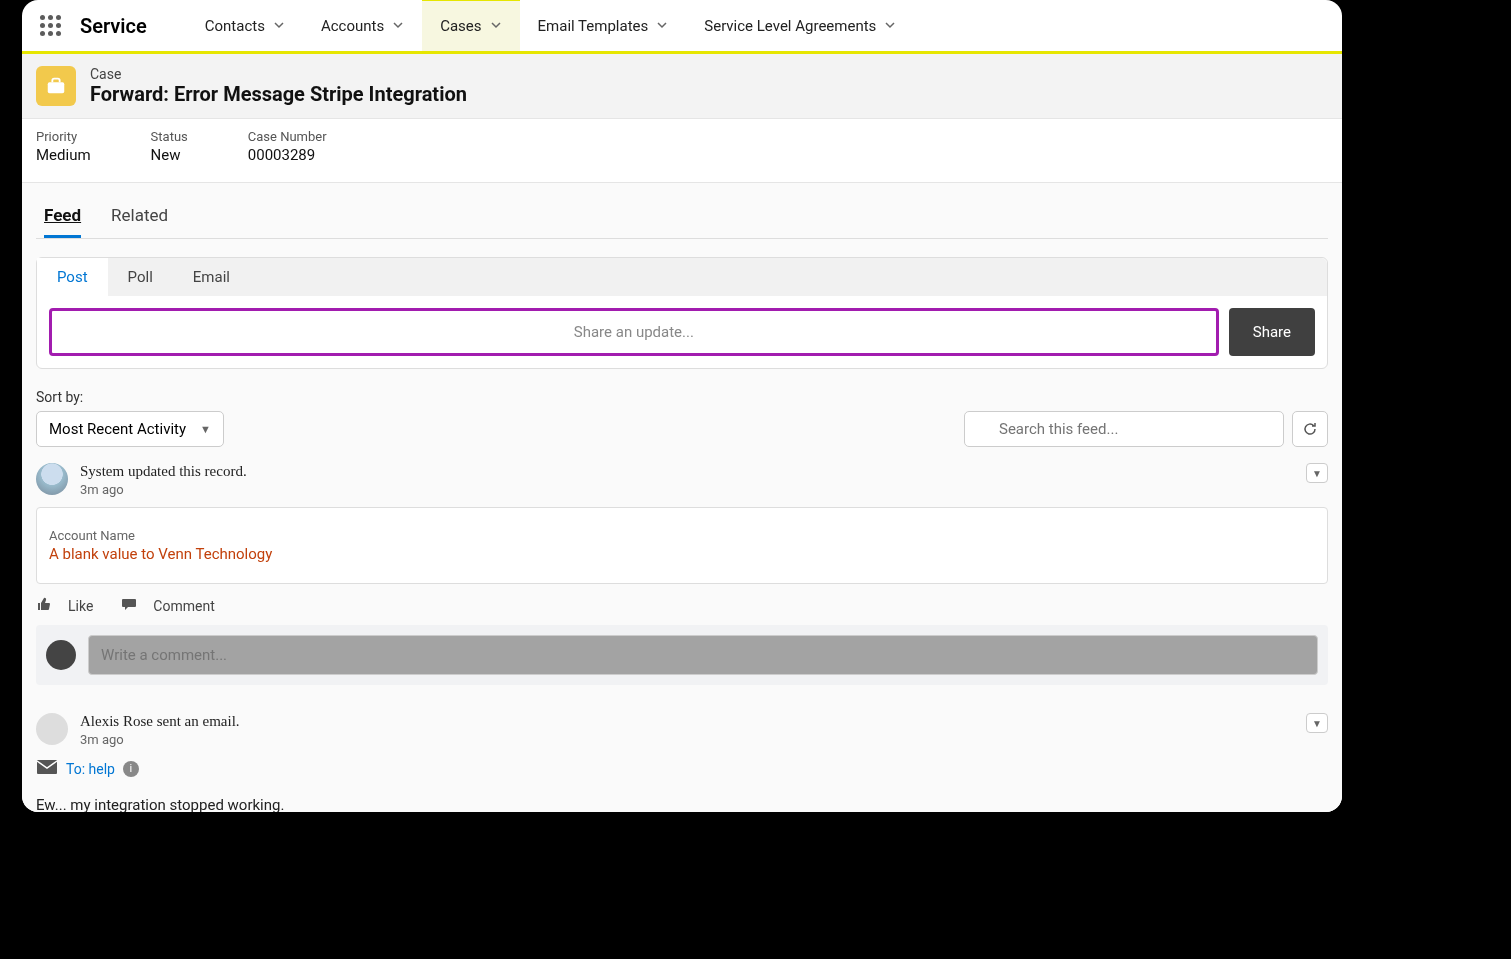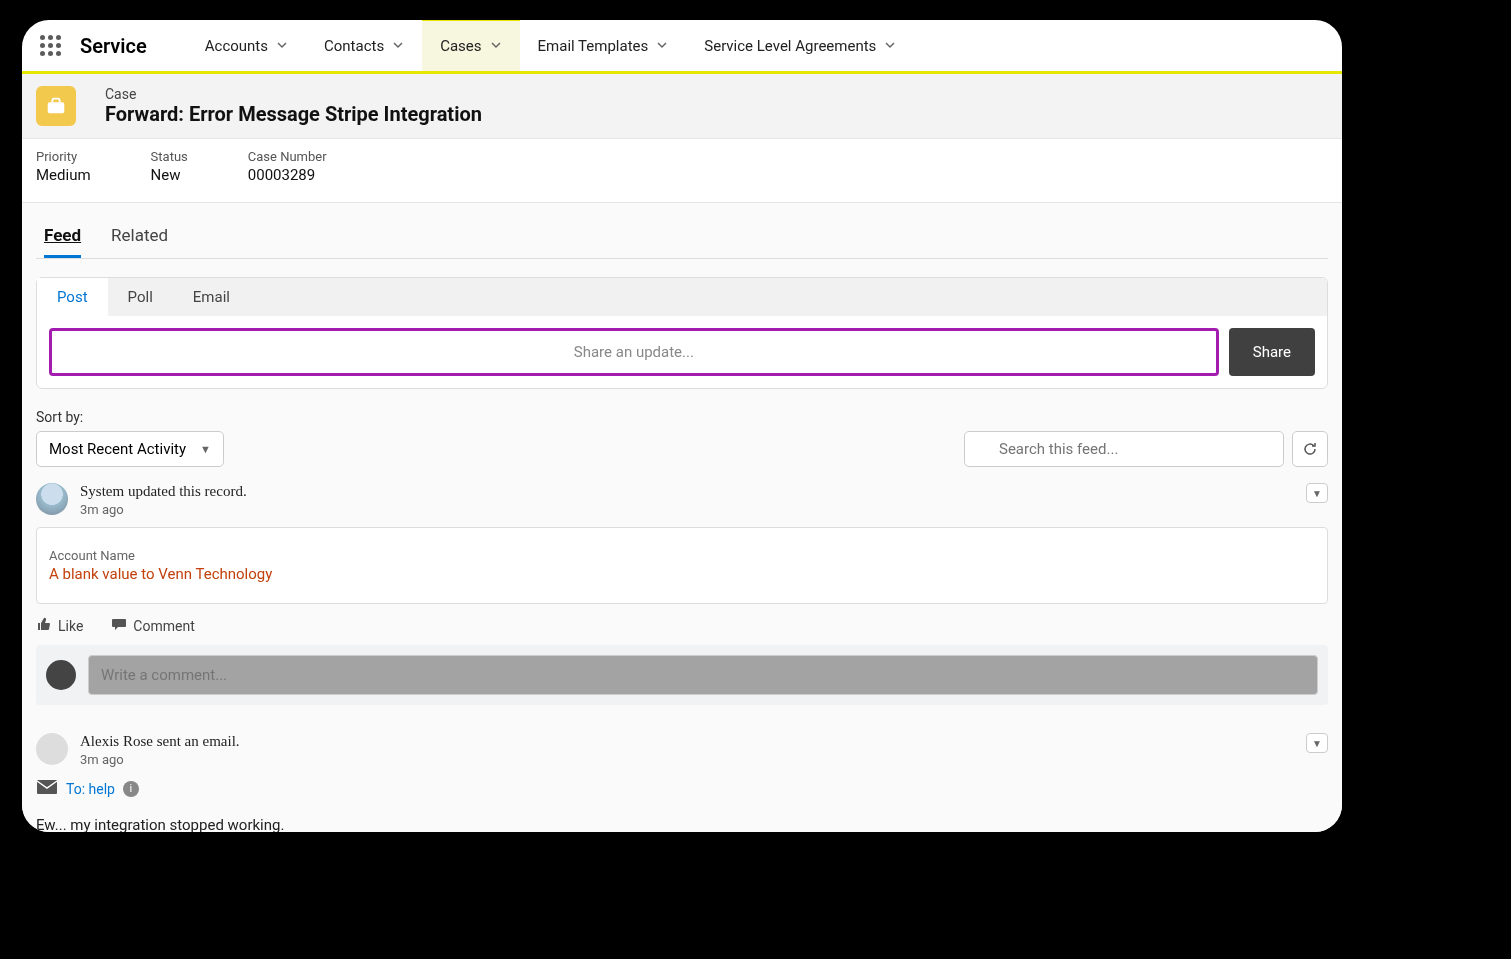--- a/index.html
+++ b/index.html
@@ -10,25 +10,25 @@
     }
     body {
       background: #000;
       width: 1511px;
       height: 959px;
       position: relative;
     }
     .app-window {
       background: #fff;
       position: absolute;
-      top: 20px;
+      top: 0;
       left: 22px;
       width: 1320px;
       height: 812px;
-      border-radius: 27px;
+      border-radius: 16px;
       overflow: hidden;
       box-shadow: 0 10px 40px rgba(0,0,0,0.5);
     }
     .top-nav {
       height: 54px;
       display: flex;
       align-items: center;
       border-bottom: 3px solid #e6e600;
       padding-left: 18px;
     }
@@ -81,21 +81,21 @@
     .chev {
       margin-left: 8px;
       color: #666;
     }
     .record-header {
       background: #f3f3f3;
       padding: 12px 14px;
       display: flex;
       align-items: center;
       border-bottom: 1px solid #e5e5e5;
-      gap: 29px;
+      gap: 14px;
     }
     .record-icon {
       width: 40px;
       height: 40px;
       background: #f2c94c;
       border-radius: 6px;
       display: flex;
       align-items: center;
       justify-content: center;
     }
@@ -317,21 +317,21 @@
     .feed-actions {
       display: flex;
       gap: 28px;
       margin-top: 12px;
       font-size: 14px;
       color: #444;
     }
     .feed-action {
       display: flex;
       align-items: center;
-      gap: 6px;
+      gap: 16px;
       cursor: pointer;
     }
     .comment-row {
       margin-top: 10px;
       background: #f1f2f4;
       padding: 10px;
       display: flex;
       gap: 12px;
       align-items: center;
       border-radius: 4px;
@@ -390,29 +390,29 @@
       <span></span>
         <span></span>
         <span></span>
       <span></span>
         <span></span>
         <span></span>
     </div>
     <div class="app-name">Service</div>
     <div class="nav-items">
       <div class="nav-item">
-        <span>Accounts</span>
+        <span>Contacts</span>
         <span class="chev">
           <svg width="12" height="12" viewBox="0 0 12 12">
               <path d="M2 4 L6 8 L10 4" stroke="#666" stroke-width="1.5" fill="none"></path>
             </svg>
         </span>
       </div>
       <div class="nav-item">
-        <span>Contacts</span>
+        <span>Accounts</span>
         <span class="chev">
           <svg width="12" height="12" viewBox="0 0 12 12">
               <path d="M2 4 L6 8 L10 4" stroke="#666" stroke-width="1.5" fill="none"></path>
             </svg>
         </span>
       </div>
       <div class="nav-item active">
         <span>Cases</span>
         <span class="chev">
           <svg width="12" height="12" viewBox="0 0 12 12">

